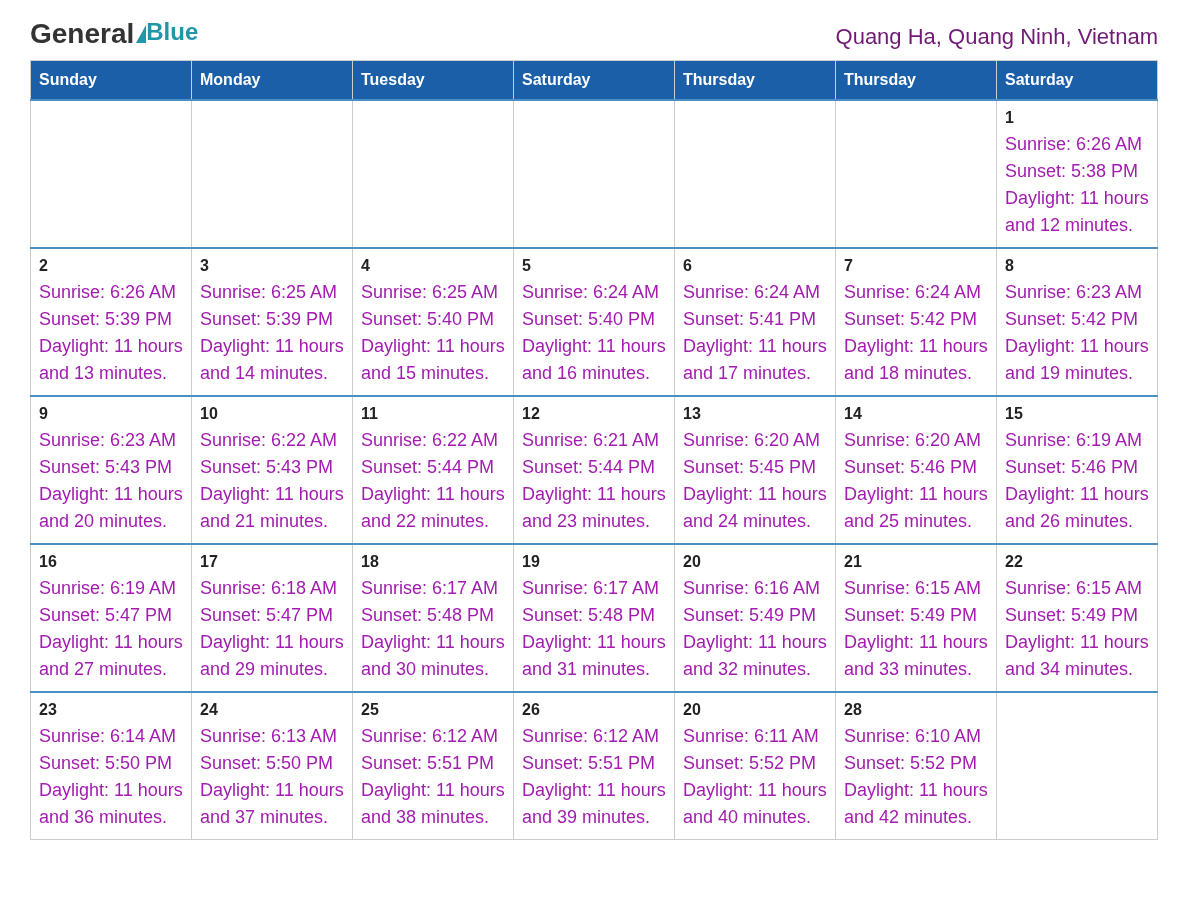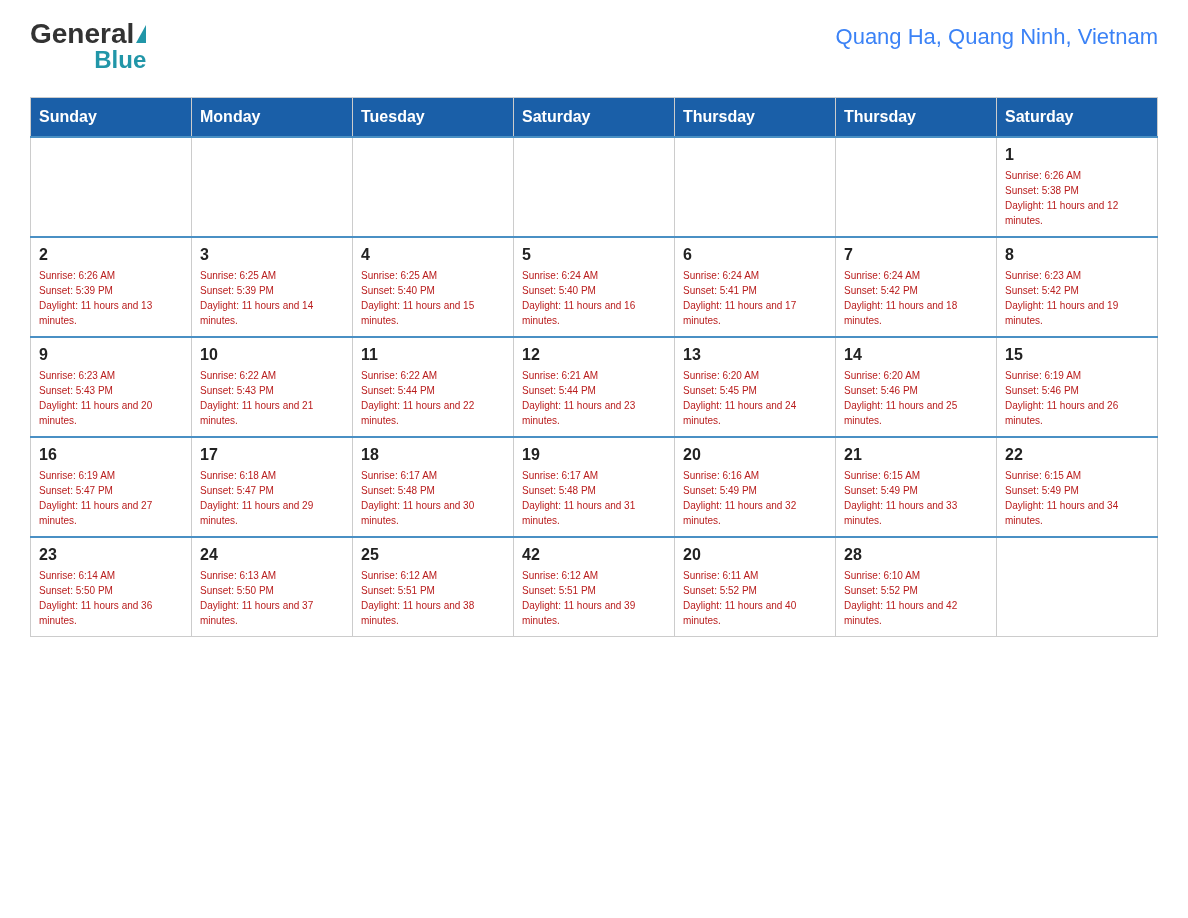--- a/index.html
+++ b/index.html
@@ -12,22 +12,22 @@
       padding: 20px 30px;
     }
     .header {
       display: flex;
       justify-content: space-between;
       align-items: flex-start;
       margin-bottom: 10px;
     }
     .logo {
       display: flex;
-      flex-direction: column;
-      align-items: flex-end;
+      flex-direction: row;
+      align-items: flex-start;
     }
     .logo-general {
       font-size: 28px;
       font-weight: bold;
       color: #333;
       line-height: 1;
     }
     .logo-blue {
       font-size: 24px;
       font-weight: bold;
@@ -48,27 +48,27 @@
       text-align: right;
     }
     .month-title {
       font-size: 52px;
       font-weight: bold;
       color: #222;
       line-height: 1.1;
     }
     .location-title {
       font-size: 22px;
-      color: #3b82f6;
+      color: #701a75;
       margin-top: 4px;
     }
     .calendar {
       width: 100%;
       border-collapse: collapse;
-      margin-top: 25px;
+      margin-top: 10px;
     }
     .calendar th {
       background-color: #1a5fa8;
       color: #fff;
       font-size: 16px;
       font-weight: bold;
       padding: 10px 8px;
       text-align: left;
       border: 1px solid #ccc;
     }
@@ -83,22 +83,22 @@
       border-top: 2px solid #4a90c4;
     }
     .day-number {
       font-size: 16px;
       font-weight: bold;
       color: #222;
       display: block;
       margin-bottom: 4px;
     }
     .day-info {
-      font-size: 10px;
-      color: #b91c1c;
+      font-size: 18px;
+      color: #a21caf;
       line-height: 1.5;
     }
     .empty-cell {
       background: #fff;
     }
   </style>
 </head>
 <body>
 
 <div class="header">
@@ -236,21 +236,21 @@
         </td>
         <td>
           <span class="day-number">24</span>
           <div class="day-info">Sunrise: 6:13 AM<br>Sunset: 5:50 PM<br>Daylight: 11 hours and 37 minutes.</div>
         </td>
         <td>
           <span class="day-number">25</span>
           <div class="day-info">Sunrise: 6:12 AM<br>Sunset: 5:51 PM<br>Daylight: 11 hours and 38 minutes.</div>
         </td>
         <td>
-          <span class="day-number">42</span>
+          <span class="day-number">26</span>
           <div class="day-info">Sunrise: 6:12 AM<br>Sunset: 5:51 PM<br>Daylight: 11 hours and 39 minutes.</div>
         </td>
         <td>
           <span class="day-number">20</span>
           <div class="day-info">Sunrise: 6:11 AM<br>Sunset: 5:52 PM<br>Daylight: 11 hours and 40 minutes.</div>
         </td>
         <td>
           <span class="day-number">28</span>
           <div class="day-info">Sunrise: 6:10 AM<br>Sunset: 5:52 PM<br>Daylight: 11 hours and 42 minutes.</div>
         </td>

